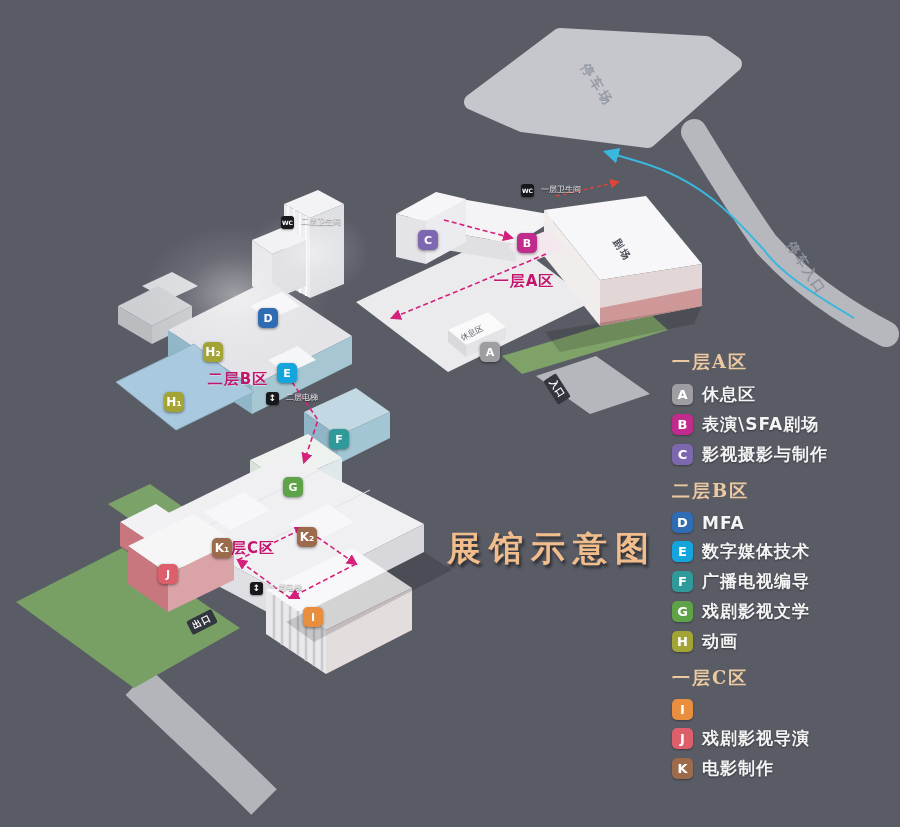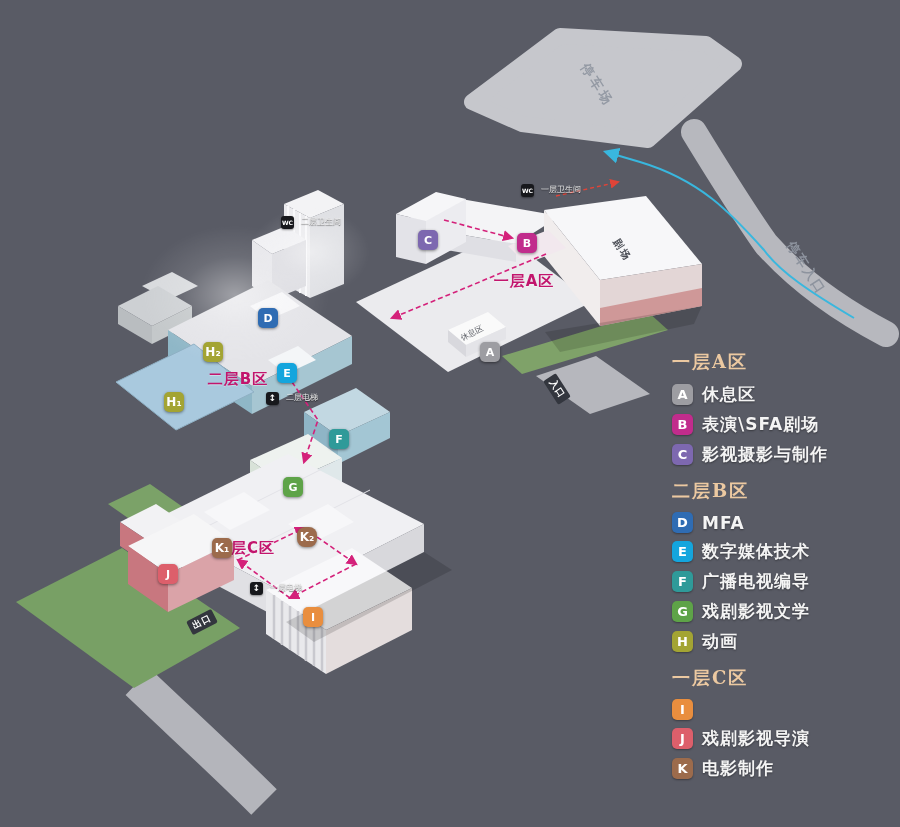--- a/index.html
+++ b/index.html
@@ -245,39 +245,40 @@
   <div class="mbadge" style="left: 428px; top: 240px; background: rgb(125, 104, 176);">C</div>
   <div class="mbadge" style="left: 268px; top: 318px; background: rgb(47, 108, 179);">D</div>
   <div class="mbadge" style="left: 287px; top: 373px; background: rgb(20, 165, 221);">E</div>
   <div class="mbadge" style="left: 339px; top: 439px; background: rgb(47, 154, 153);">F</div>
   <div class="mbadge" style="left: 293px; top: 487px; background: rgb(94, 163, 72);">G</div>
   <div class="mbadge sub" style="left: 161px; top: 402px; background: rgb(163, 164, 51); margin-left: 13px;">H₁</div>
   <div class="mbadge sub" style="left: 213px; top: 352px; background: rgb(163, 164, 51);">H₂</div>
   <div class="mbadge" style="left: 313px; top: 617px; background: rgb(233, 142, 62);">I</div>
   <div class="mbadge" style="left: 168px; top: 574px; background: rgb(221, 95, 107);">J</div>
   <div class="mbadge sub" style="left: 222px; top: 548px; background: rgb(156, 107, 76);">K₁</div>
-  <div class="mbadge sub" style="left: 307px; top: 537px; background: rgb(156, 107, 76); border-radius: 8px;">K₂</div>
+  <div class="mbadge sub" style="left: 307px; top: 537px; background: rgb(156, 107, 76);">K₂</div>
 
   <div class="facility" style="left:521px;top:184px">
     <span class="fchip">WC</span>
     <span class="flabel">一层卫生间</span>
   </div>
   <div class="facility" style="left:281px;top:216px">
     <span class="fchip">WC</span>
     <span class="flabel">二层卫生间</span>
   </div>
   <div class="facility" style="left:266px;top:392px">
     <span class="fchip elev">↕</span>
     <span class="flabel">二层电梯</span>
   </div>
   <div class="facility" style="left:250px;top:582px">
     <span class="fchip elev">↕</span>
     <span class="flabel">一层电梯</span>
   </div>
 
+  <div class="title">展馆示意图</div>
 
   <div class="legend">
 
     <div class="legend-section">
       <h3 class="legend-heading">一层A区</h3>
       <div class="legend-item">
         <span class="lbadge" style="background: rgb(157, 157, 162);">A</span>
         <span class="llabel">休息区</span>
       </div>
       <div class="legend-item">

